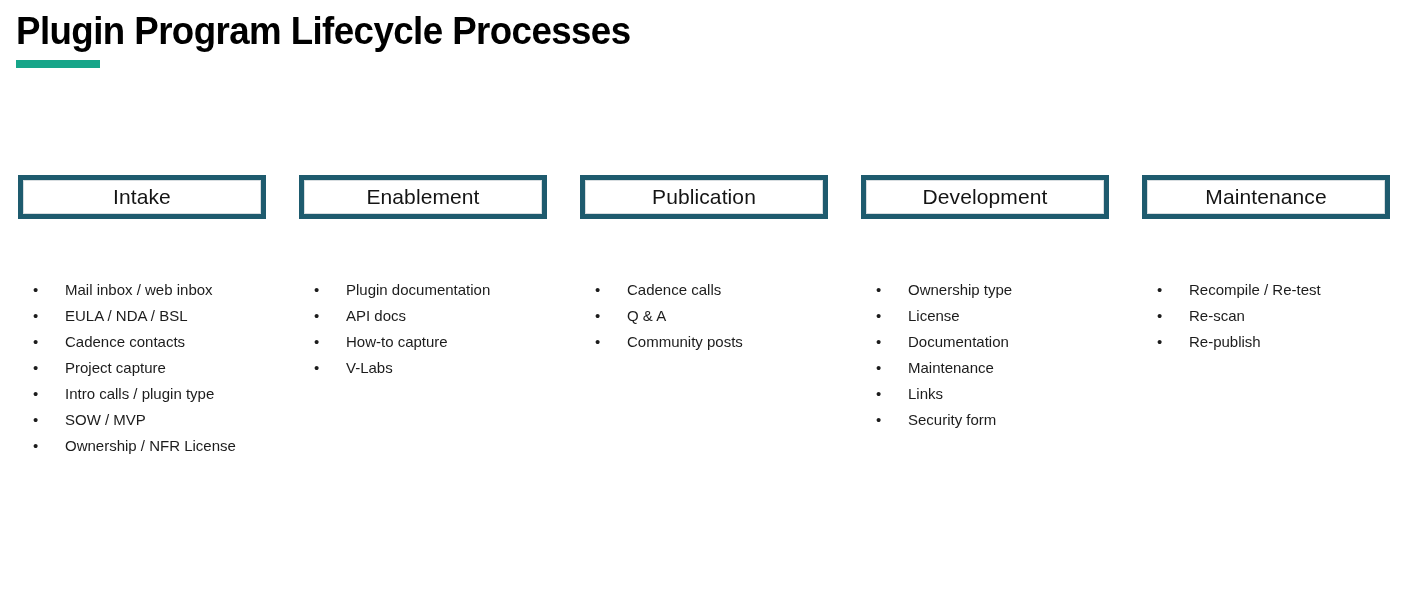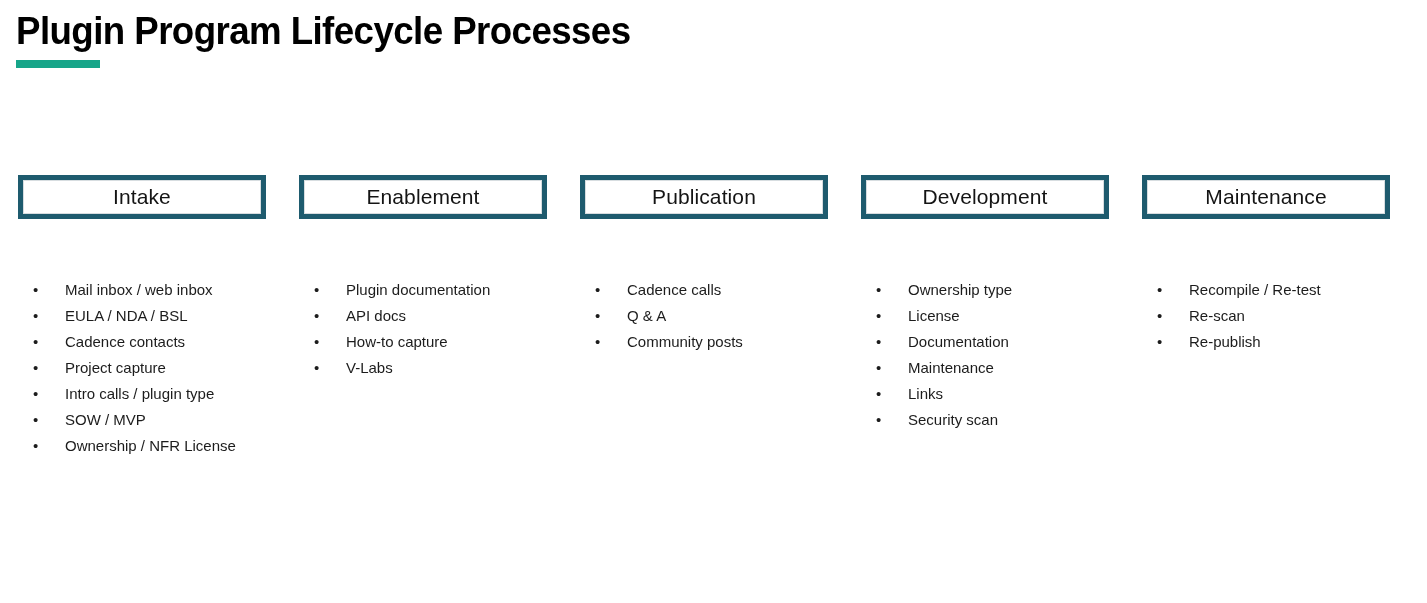--- a/index.html
+++ b/index.html
@@ -190,21 +190,21 @@
           <li class="phase-bullet-item"><span class="bullet-marker">•</span><span>Community posts</span></li>
         </ul>
       </div>
       <div class="phase-column">
         <ul class="phase-bullet-list">
           <li class="phase-bullet-item"><span class="bullet-marker">•</span><span>Ownership type</span></li>
           <li class="phase-bullet-item"><span class="bullet-marker">•</span><span>License</span></li>
           <li class="phase-bullet-item"><span class="bullet-marker">•</span><span>Documentation</span></li>
           <li class="phase-bullet-item"><span class="bullet-marker">•</span><span>Maintenance</span></li>
           <li class="phase-bullet-item"><span class="bullet-marker">•</span><span>Links</span></li>
-          <li class="phase-bullet-item"><span class="bullet-marker">•</span><span>Security scan</span></li>
+          <li class="phase-bullet-item"><span class="bullet-marker">•</span><span>Security form</span></li>
         </ul>
       </div>
       <div class="phase-column">
         <ul class="phase-bullet-list">
           <li class="phase-bullet-item"><span class="bullet-marker">•</span><span>Recompile / Re-test</span></li>
           <li class="phase-bullet-item"><span class="bullet-marker">•</span><span>Re-scan</span></li>
           <li class="phase-bullet-item"><span class="bullet-marker">•</span><span>Re-publish</span></li>
         </ul>
       </div>
     </div>

